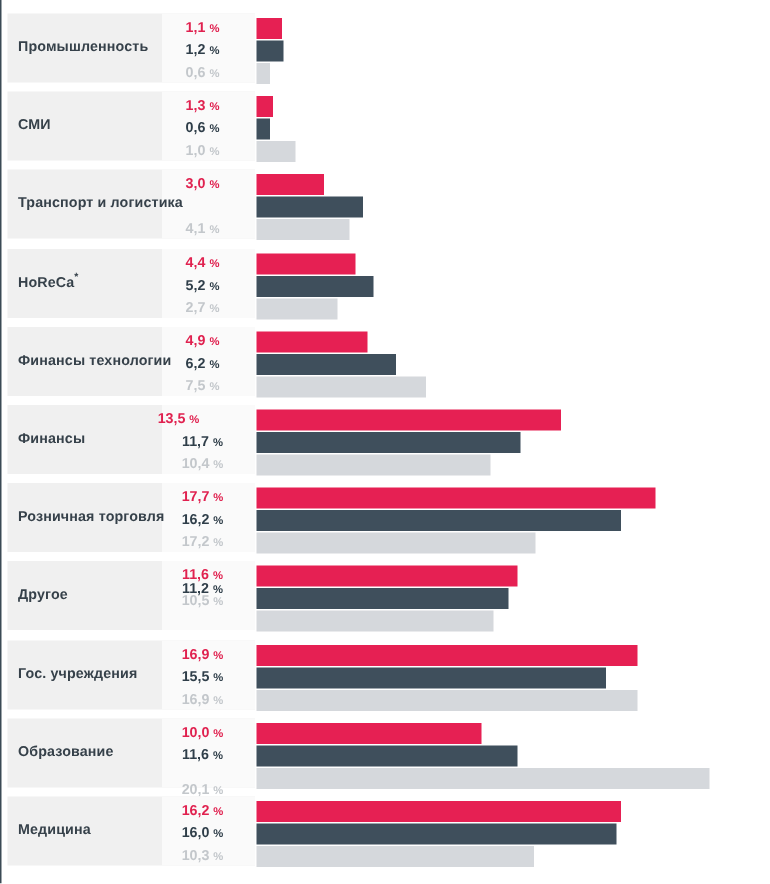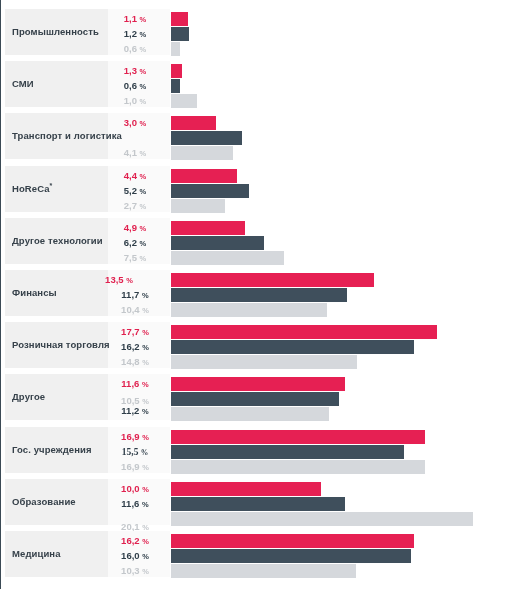--- a/index.html
+++ b/index.html
@@ -175,21 +175,21 @@
         <div class="val y2014" style="top: 3px; left: 108px; width: 54px;"><span>4,4</span> <span class="pct">%</span></div>
         <div class="bar y2014" style="top: 3px; left: 171px; width: 66px;"></div>
         <div class="val y2013" style="top: 18px; left: 108px; width: 54px;"><span>5,2</span> <span class="pct">%</span></div>
         <div class="bar y2013" style="top: 18px; left: 171px; width: 78px;"></div>
         <div class="val y2012" style="top: 33px; left: 108px; width: 54px;"><span>2,7</span> <span class="pct">%</span></div>
         <div class="bar y2012" style="top: 33px; left: 171px; width: 54px;"></div>
       </div>
       <div class="row" style="top: 217.8px;">
         <div class="row-band" style="width: 165px;"></div>
         <div class="row-band-values" style="left: 108px; width: 62px;"></div>
-        <div class="cat-label">Другое технологии</div>
+        <div class="cat-label">Финансы технологии</div>
         <div class="val y2014" style="top: 3px; left: 108px; width: 54px;"><span>4,9</span> <span class="pct">%</span></div>
         <div class="bar y2014" style="top: 3px; left: 171px; width: 73.5px;"></div>
         <div class="val y2013" style="top: 18px; left: 108px; width: 54px;"><span>6,2</span> <span class="pct">%</span></div>
         <div class="bar y2013" style="top: 18px; left: 171px; width: 93px;"></div>
         <div class="val y2012" style="top: 33px; left: 108px; width: 54px;"><span>7,5</span> <span class="pct">%</span></div>
         <div class="bar y2012" style="top: 33px; left: 171px; width: 112.5px;"></div>
       </div>
       <div class="row" style="top: 270px;">
         <div class="row-band" style="width: 165px;"></div>
         <div class="row-band-values" style="left: 108px; width: 62px;"></div>
@@ -202,41 +202,41 @@
         <div class="bar y2012" style="top: 33px; left: 171px; width: 156px;"></div>
       </div>
       <div class="row" style="top: 322.2px;">
         <div class="row-band" style="width: 165px;"></div>
         <div class="row-band-values" style="left: 108px; width: 62px;"></div>
         <div class="cat-label">Розничная торговля</div>
         <div class="val y2014" style="top: 3px; left: 108px; width: 54px;"><span>17,7</span> <span class="pct">%</span></div>
         <div class="bar y2014" style="top: 3px; left: 171px; width: 265.5px;"></div>
         <div class="val y2013" style="top: 18px; left: 108px; width: 54px;"><span>16,2</span> <span class="pct">%</span></div>
         <div class="bar y2013" style="top: 18px; left: 171px; width: 243px;"></div>
-        <div class="val y2012" style="top: 33px; left: 108px; width: 54px;"><span>14,8</span> <span class="pct">%</span></div>
+        <div class="val y2012" style="top: 33px; left: 108px; width: 54px;"><span>17,2</span> <span class="pct">%</span></div>
         <div class="bar y2012" style="top: 33px; left: 171px; width: 186px;"></div>
       </div>
       <div class="row" style="top: 374.4px;">
         <div class="row-band" style="width: 165px;"></div>
         <div class="row-band-values" style="left: 108px; width: 62px;"></div>
         <div class="cat-label">Другое</div>
         <div class="val y2014" style="top: 3px; left: 108px; width: 54px;"><span>11,6</span> <span class="pct">%</span></div>
         <div class="bar y2014" style="top: 3px; left: 171px; width: 174px;"></div>
-        <div class="val y2013" style="top: 30px; left: 108px; width: 54px;"><span>11,2</span> <span class="pct">%</span></div>
+        <div class="val y2013" style="top: 12px; left: 108px; width: 54px;"><span>11,2</span> <span class="pct">%</span></div>
         <div class="bar y2013" style="top: 18px; left: 171px; width: 168px;"></div>
         <div class="val y2012" style="top: 20px; left: 108px; width: 54px;"><span>10,5</span> <span class="pct">%</span></div>
         <div class="bar y2012" style="top: 33px; left: 171px; width: 157.5px;"></div>
       </div>
       <div class="row" style="top: 426.6px;">
         <div class="row-band" style="width: 165px;"></div>
         <div class="row-band-values" style="left: 108px; width: 62px;"></div>
         <div class="cat-label">Гос. учреждения</div>
         <div class="val y2014" style="top: 3px; left: 108px; width: 54px;"><span>16,9</span> <span class="pct">%</span></div>
         <div class="bar y2014" style="top: 3px; left: 171px; width: 253.5px;"></div>
-        <div class="val y2013" style="top: 18px; left: 108px; width: 54px; font-family: Liberation Serif, serif;"><span>15,5</span> <span class="pct">%</span></div>
+        <div class="val y2013" style="top: 18px; left: 108px; width: 54px;"><span>15,5</span> <span class="pct">%</span></div>
         <div class="bar y2013" style="top: 18px; left: 171px; width: 232.5px;"></div>
         <div class="val y2012" style="top: 33px; left: 108px; width: 54px;"><span>16,9</span> <span class="pct">%</span></div>
         <div class="bar y2012" style="top: 33px; left: 171px; width: 253.5px;"></div>
       </div>
       <div class="row" style="top: 478.8px;">
         <div class="row-band" style="width: 165px;"></div>
         <div class="row-band-values" style="left: 108px; width: 62px;"></div>
         <div class="cat-label">Образование</div>
         <div class="val y2014" style="top: 3px; left: 108px; width: 54px;"><span>10,0</span> <span class="pct">%</span></div>
         <div class="bar y2014" style="top: 3px; left: 171px; width: 150px;"></div>

